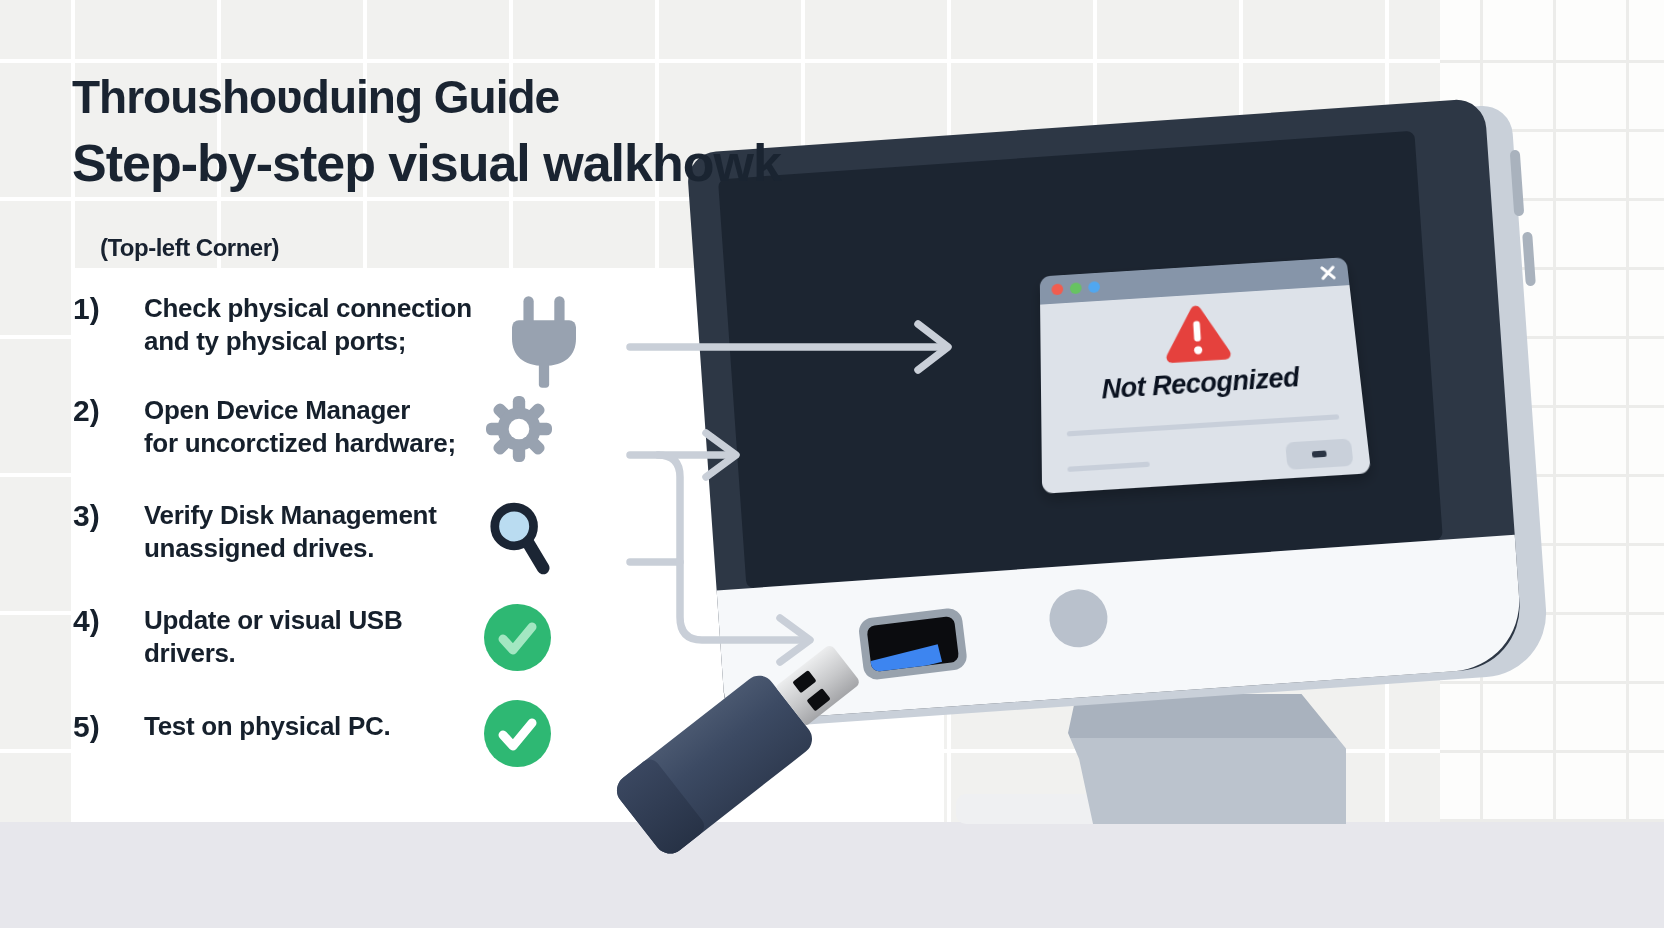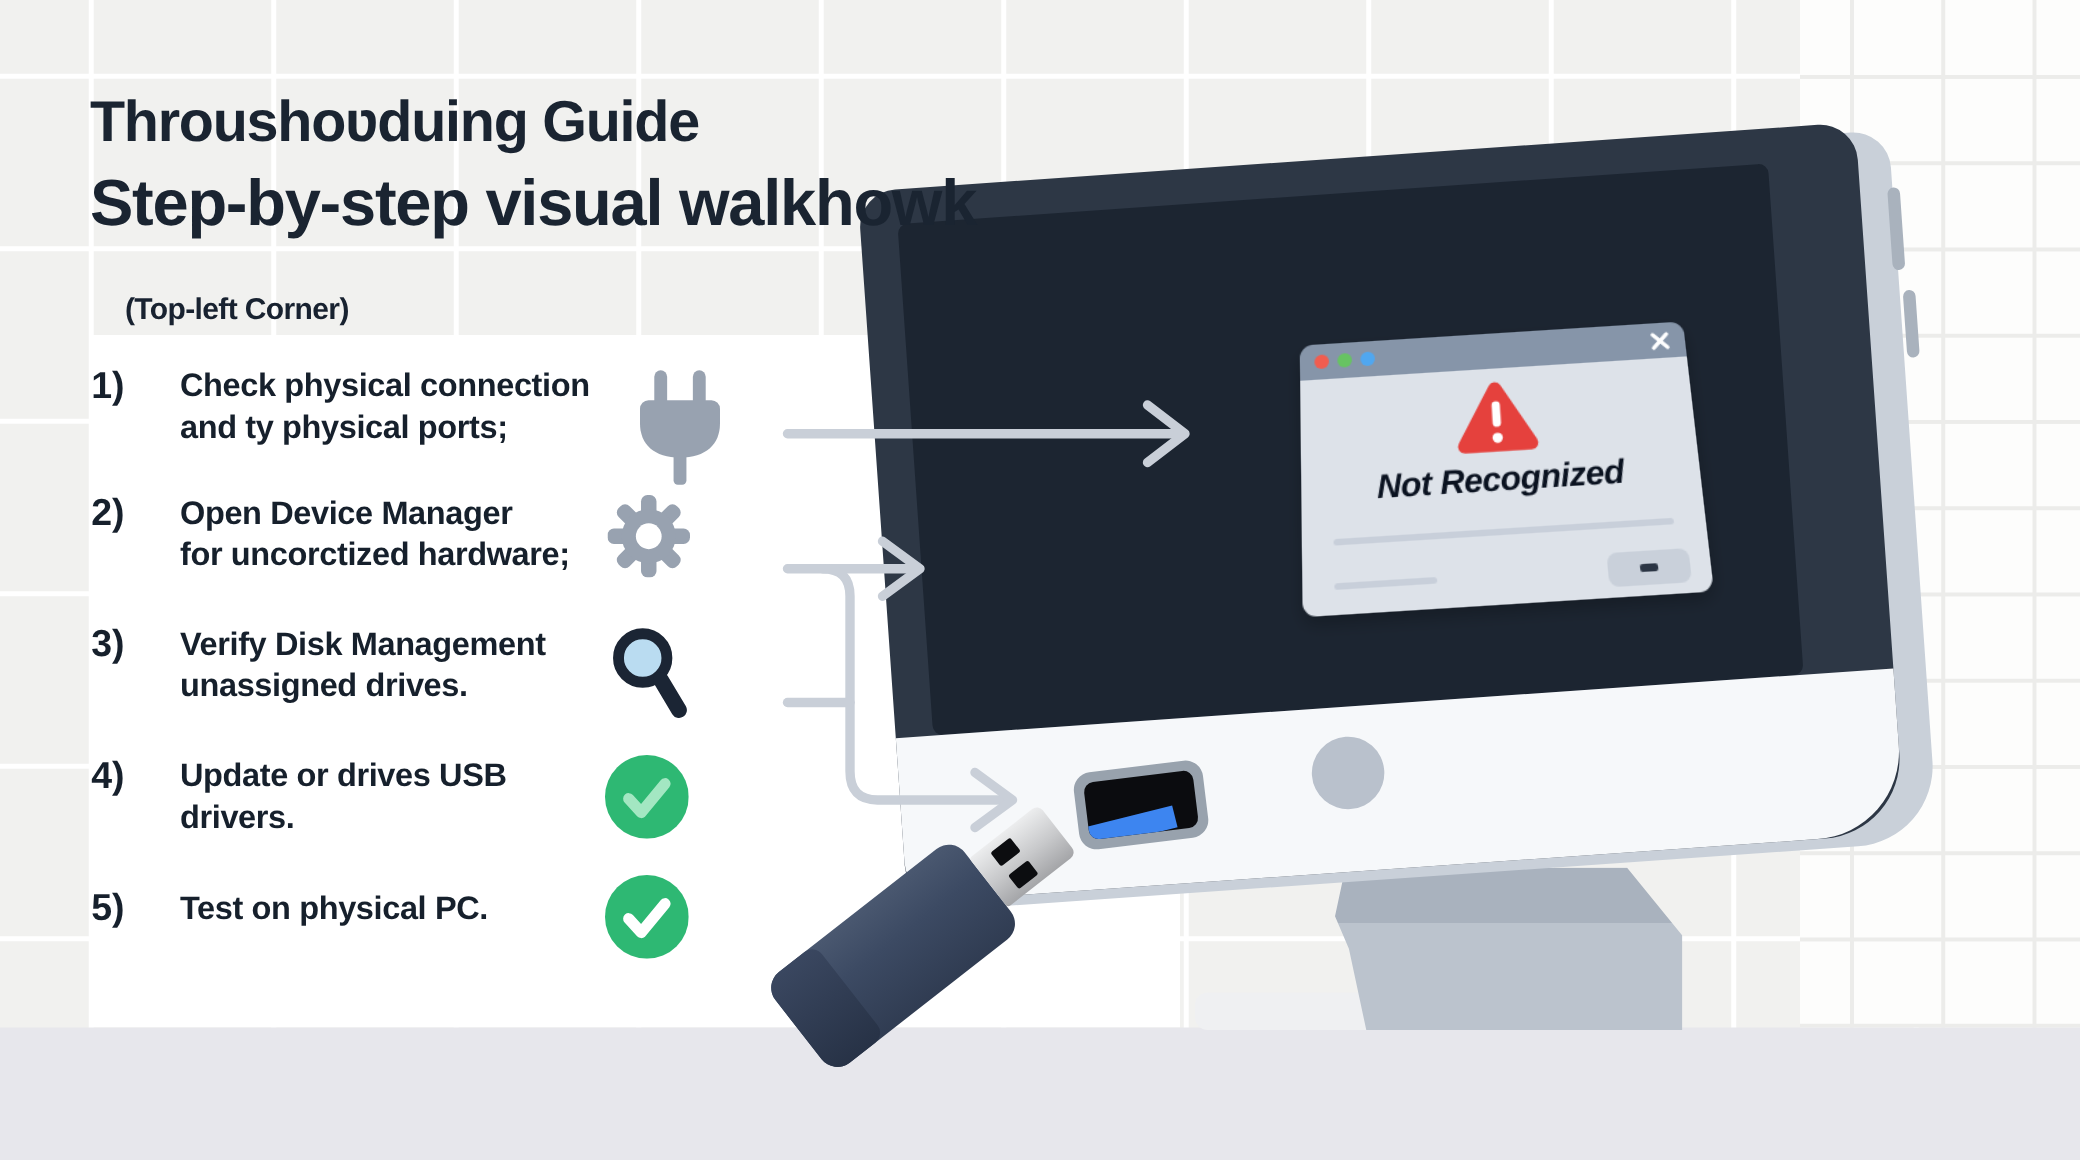--- a/index.html
+++ b/index.html
@@ -128,21 +128,21 @@
   <div class="step-row" style="top:499px">
     <div class="step-num">3)</div>
     <div class="step-text">
       <div>Verify Disk Management</div>
         <div>unassigned drives.</div>
     </div>
   </div>
   <div class="step-row" style="top:604px">
     <div class="step-num">4)</div>
     <div class="step-text">
-      <div>Update or drives USB</div>
+      <div>Update or visual USB</div>
         <div>drivers.</div>
     </div>
   </div>
   <div class="step-row" style="top:710px">
     <div class="step-num">5)</div>
     <div class="step-text">
       <div>Test on physical PC.</div>
         <div></div>
     </div>
   </div>

